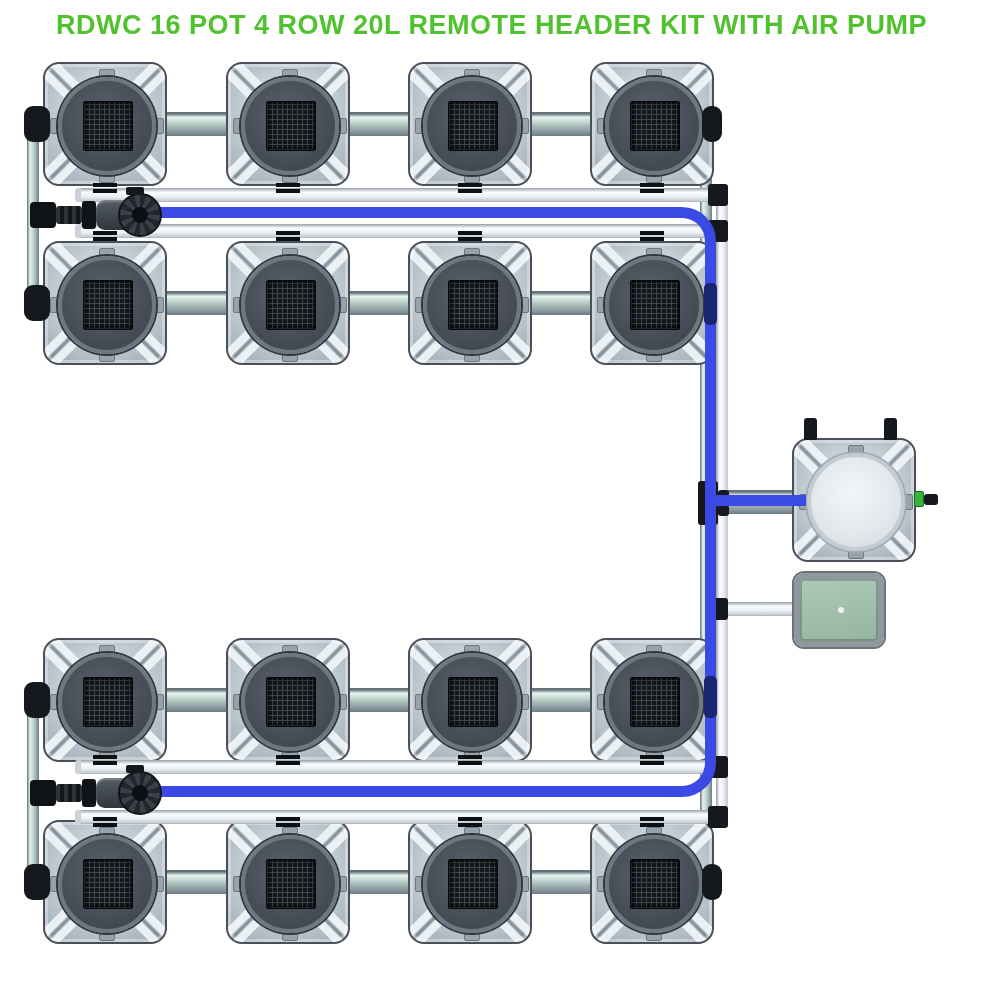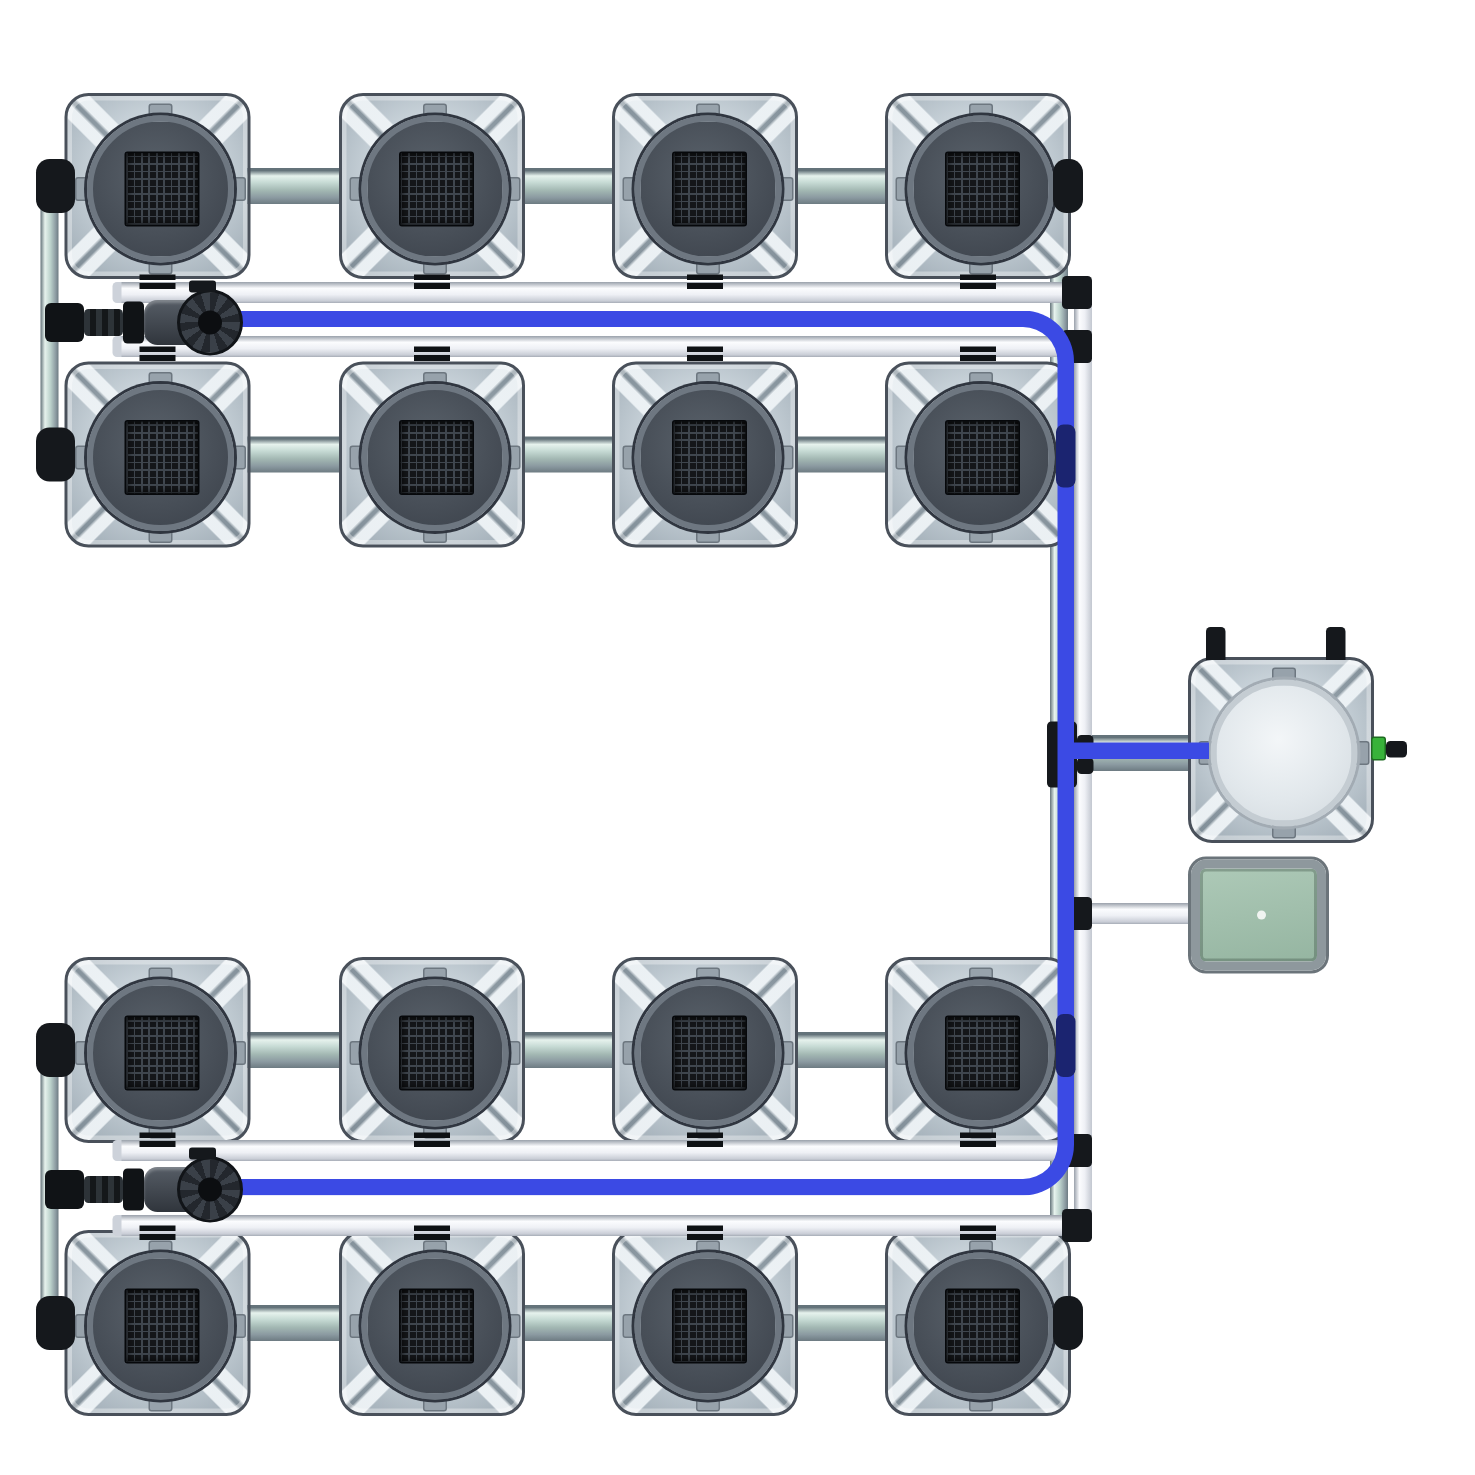--- a/index.html
+++ b/index.html
@@ -75,20 +75,21 @@
     background:linear-gradient(180deg,#565d66,#30353c);box-shadow:inset 0 2px 2px rgba(255,255,255,.25);}
   .p-head{left:92px;top:6px;width:44px;height:44px;border-radius:50%;border:2px solid #111418;box-sizing:border-box;
     background:repeating-conic-gradient(#23272d 0 18deg,#3a4048 18deg 36deg);}
   .p-core{left:106px;top:20px;width:16px;height:16px;border-radius:50%;background:#0c0e11;}
   .p-nub{left:100px;top:0;width:18px;height:8px;background:#15181c;border-radius:2px;}
 </style>
 </head>
 <body>
 
 <div id="stage">
+  <div class="title">RDWC 16 POT 4 ROW 20L REMOTE HEADER KIT WITH AIR PUMP</div>
 <div class="teal-h" style="left: 36px; top: 112px; width: 678px;"></div>
     <div class="teal-h" style="left: 36px; top: 291px; width: 678px;"></div>
     <div class="teal-h" style="left: 36px; top: 688px; width: 678px;"></div>
     <div class="teal-h" style="left: 36px; top: 870px; width: 678px;"></div>
     <div class="teal-v" style="left: 27px; top: 113px; height: 204px;"></div>
     <div class="teal-v" style="left: 27px; top: 689px; height: 204px;"></div>
     <div class="teal-v" style="left: 700px; top: 113px; height: 780px;"></div>
     <div class="pot" style="left: 43px; top: 62px;">
       <div class="tab tab-n"></div>
       <div class="tab tab-s"></div>

